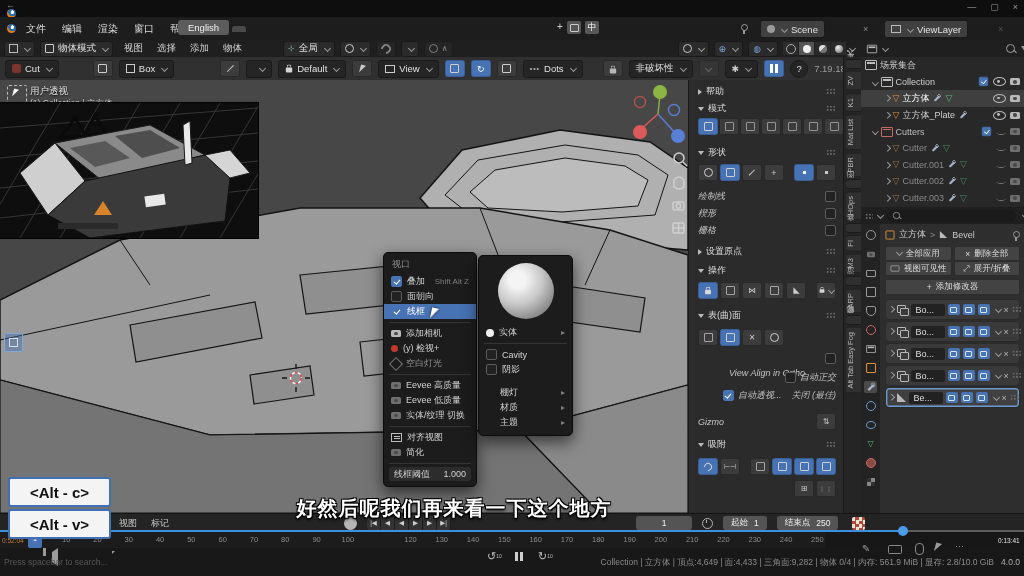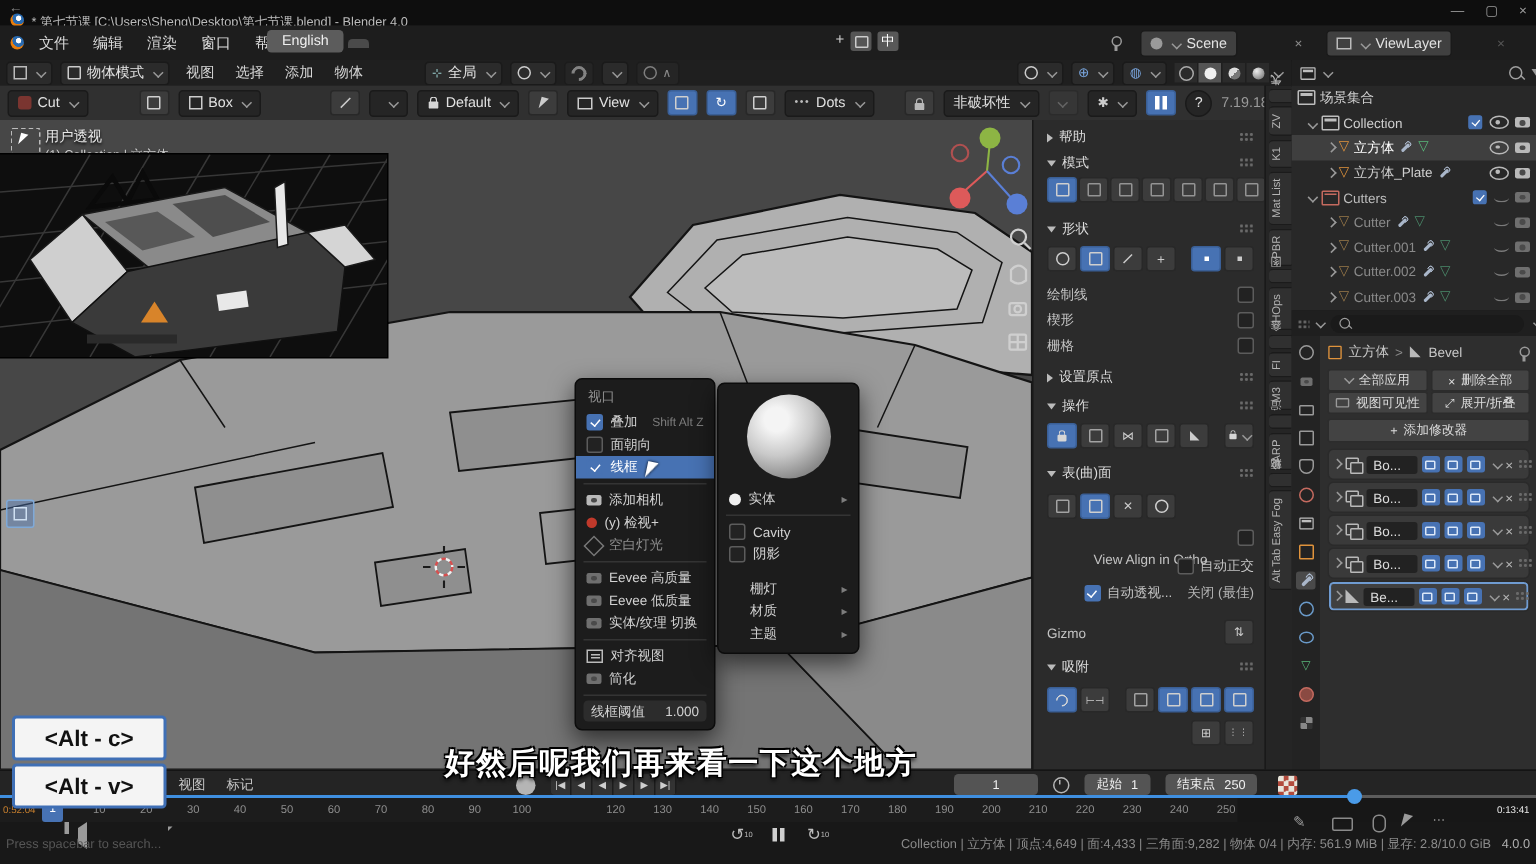--- a/index.html
+++ b/index.html
@@ -114,21 +114,21 @@
   .cursor{position:absolute;left:431px;top:228px;width:0;height:0;z-index:9;
           border-left:7px solid #fff;border-bottom:11px solid transparent;transform:rotate(12deg);
           filter:drop-shadow(0 0 1px #000);}
   
   .tpanel{left:688px;top:80px;width:155px;height:433px;background:#2b2b2b;border-left:1px solid #191919;font-size:9px;overflow:hidden;}
   .pr{position:absolute;left:9px;right:8px;display:flex;align-items:center;gap:4px;}
   .sechdr{color:#dcdcdc;}
   .sechdr .grip{margin-left:auto;}
   .tri-d{width:0;height:0;border-left:3.5px solid transparent;border-right:3.5px solid transparent;border-top:4.5px solid #bbb;flex:none;}
   .tri-r{width:0;height:0;border-top:3.5px solid transparent;border-bottom:3.5px solid transparent;border-left:4.5px solid #bbb;flex:none;}
-  .lblrow{color:#c3c3c3;}
+  .lblrow{color:#c3c3c3;font-style:italic;}
   .lblrow .cb{margin-left:auto;}
   
   .vtabs{left:843px;top:57px;width:18px;height:456px;background:#252525;border-left:1px solid #191919;display:flex;flex-direction:column;gap:2px;padding-top:2px;}
   .vtab{writing-mode:vertical-rl;transform:rotate(180deg);background:#303030;border:1px solid #1b1b1b;border-right:none;
         border-radius:0 3px 3px 0;color:#b5b5b5;font-size:7.5px;padding:4px 1px;margin-left:2px;line-height:1;white-space:nowrap;}
   
   .outhdr{left:861px;top:40px;width:163px;height:17px;background:#1f1f1f;border-bottom:1px solid #141414;}
   .outl{left:861px;top:57px;width:163px;height:150px;background:#282828;font-size:9px;overflow:hidden;}
   .o-row{display:flex;align-items:center;gap:3px;height:16.6px;padding-left:4px;color:#cfcfcf;position:relative;}
   .o-row .rgt{position:absolute;right:4px;display:flex;gap:4px;align-items:center;}
@@ -190,21 +190,20 @@
   .tstamp{font-size:6.5px;z-index:22;}
 </style>
 </head>
 <body>
 
 <div id="app">
 
   <div class="titlebar abs">
     <span class="backarrow">←</span>
     <span class="blogo" style="top:9px;"></span>
-    <span class="wtitle" style="top:9px;">* 第七节课 [C:\Users\Sheng\Desktop\第七节课.blend] - Blender 4.0</span>
     <span class="wbtns">
       <span>—</span>
       <span>▢</span>
       <span>×</span>
     </span>
   </div>
 
   <div class="topbar abs">
     <span class="blogo" style="left:7px;top:7px;"></span>
     <div class="menus">

